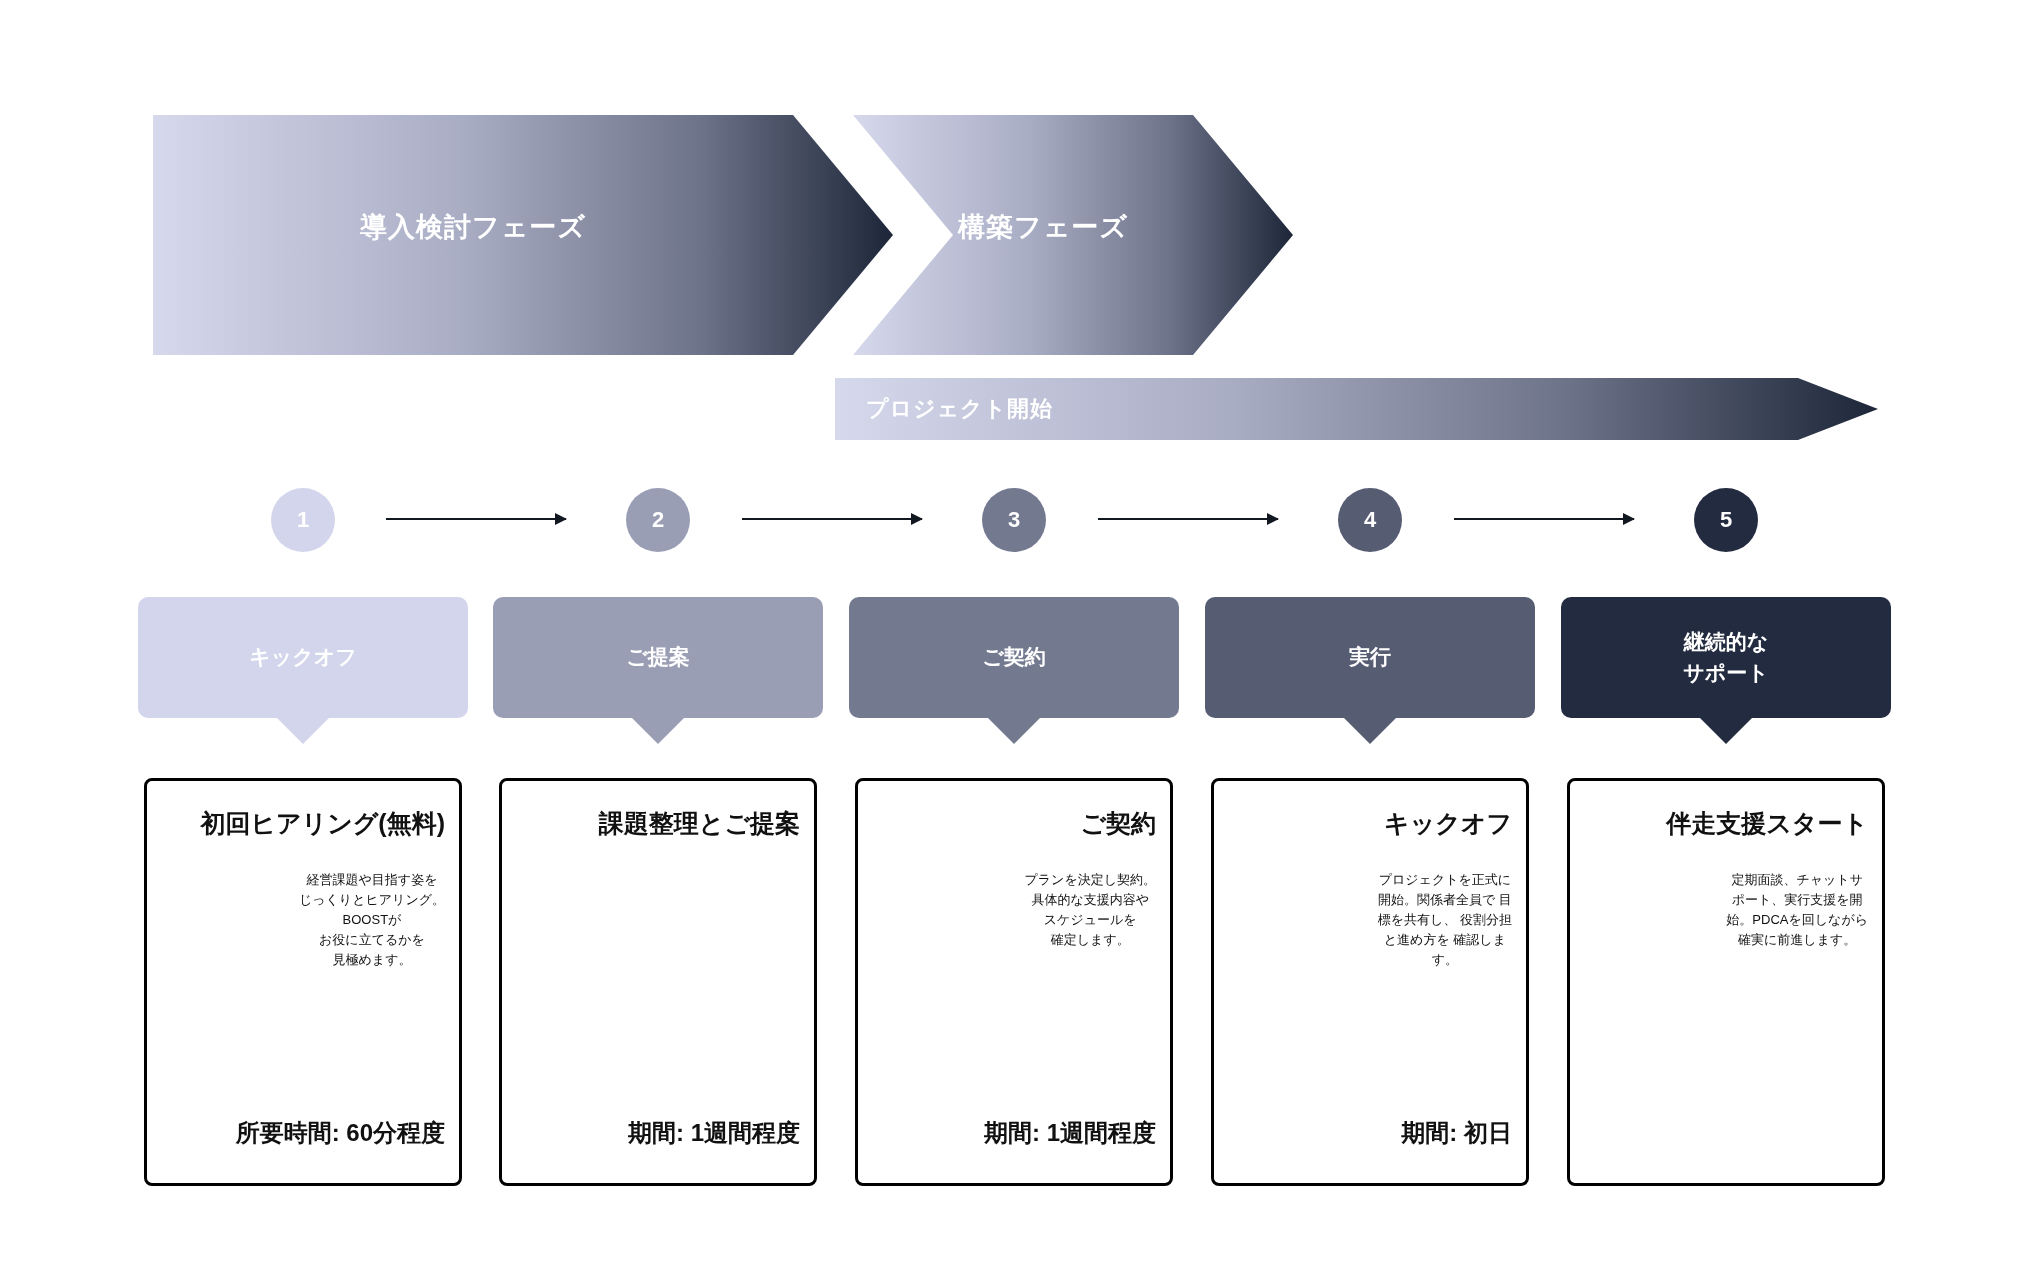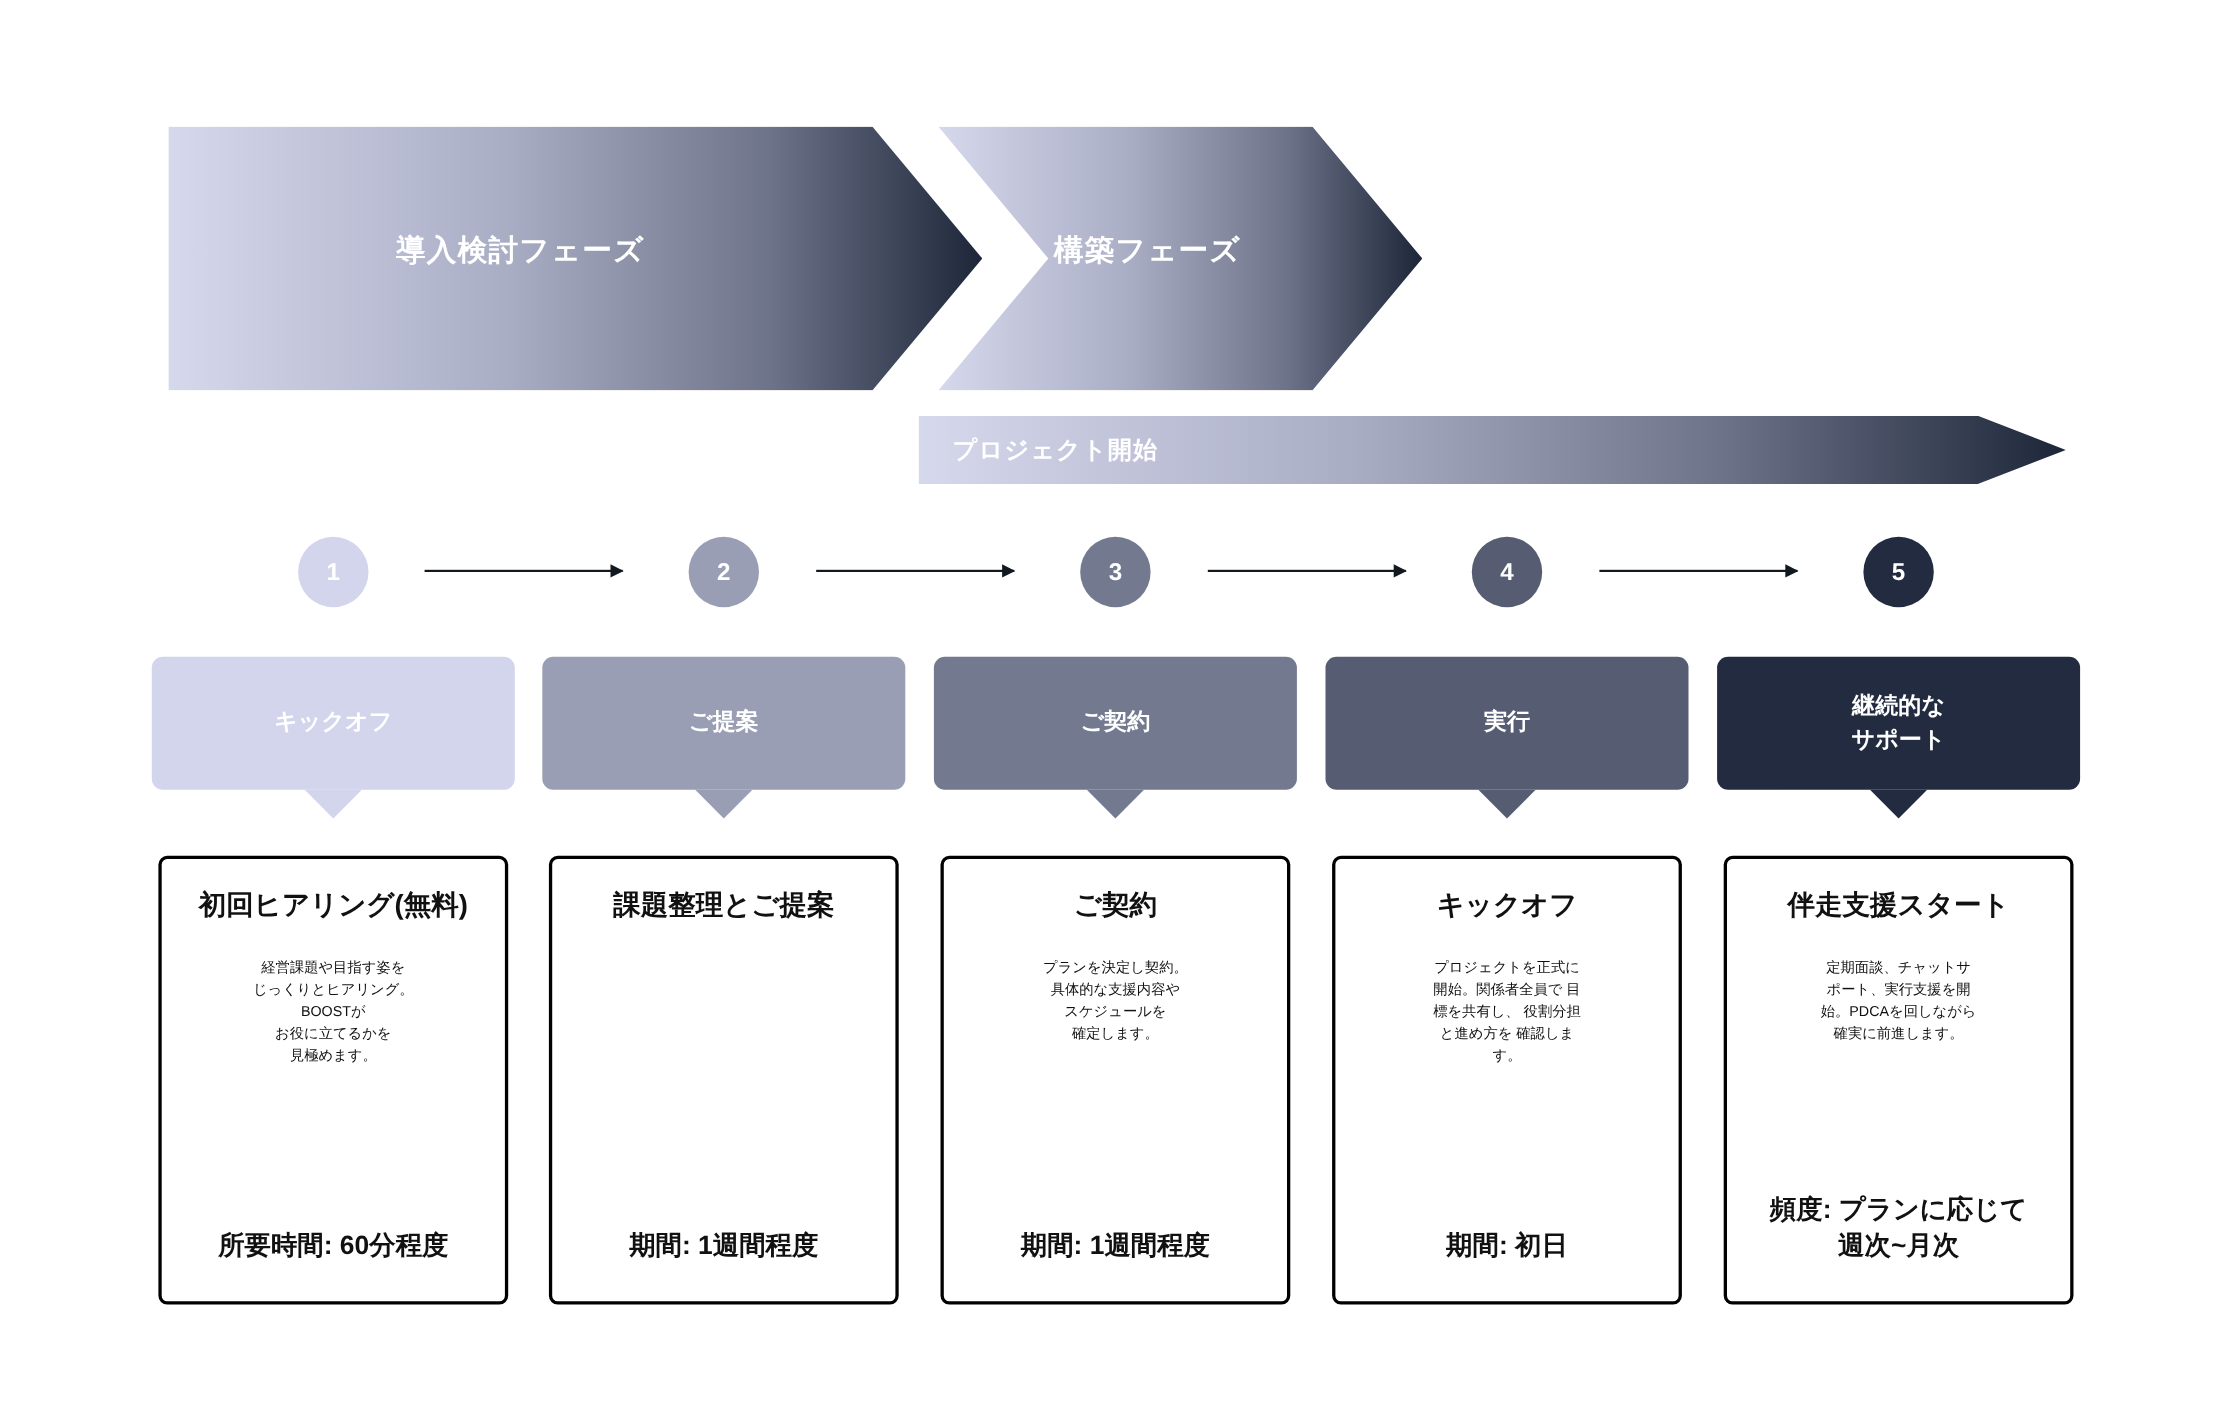--- a/index.html
+++ b/index.html
@@ -73,21 +73,21 @@
   .tag .pointer{
     position:absolute;bottom:-26px;left:50%;transform:translateX(-50%);
     width:0;height:0;border-left:26px solid transparent;border-right:26px solid transparent;
   }
 
   .card{
     position:absolute;top:778px;left:50%;transform:translateX(-50%);
     width:318px;height:408px;
     border:3px solid #000000;border-radius:8px;background:#ffffff;
     box-sizing:border-box;
-    display:flex;flex-direction:column;align-items:center;
+    display:flex;flex-direction:column;align-items:flex-end;
     padding:26px 14px 20px;
   }
   .card-title{
     font-size:25px;font-weight:700;text-align:center;color:#111111;line-height:1.3;
   }
   .card-desc{
     margin-top:30px;font-size:13px;line-height:1.55;text-align:center;color:#111111;
     white-space:pre-line;flex:0 0 auto;
   }
   .card-meta{
@@ -197,18 +197,16 @@
       <span style="white-space:pre-line">継続的な
 サポート</span>
       <span class="pointer" style="border-top:26px solid #222b3f"></span>
     </div>
     <div class="card">
       <div class="card-title">伴走支援スタート</div>
       <div class="card-desc">定期面談、チャットサ
 ポート、実行支援を開
 始。PDCAを回しながら
 確実に前進します。</div>
-      <div class="card-meta">頻度:  プランに応じて
-週次~月次</div>
     </div>
   </div>
 
 </div>
 
 </body></html>

